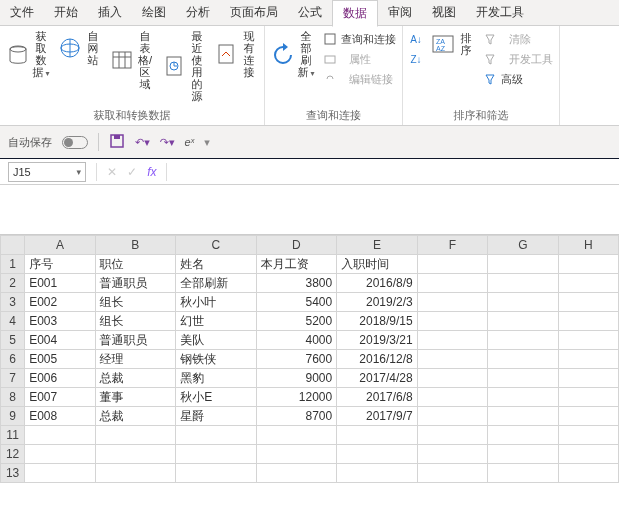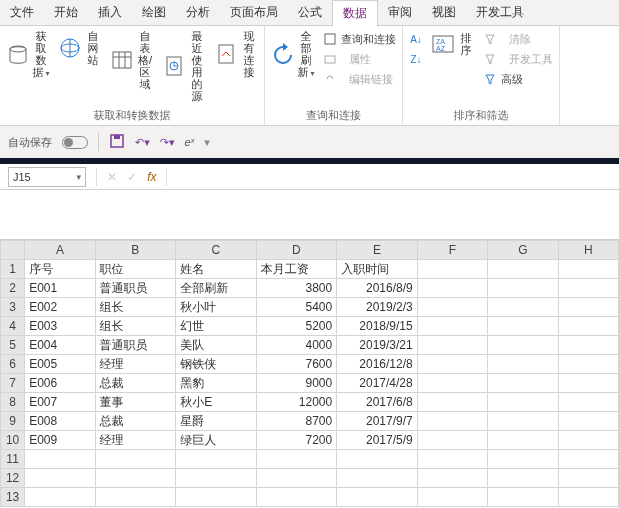--- a/index.html
+++ b/index.html
@@ -11,21 +11,21 @@
   .group { display: flex; flex-direction: column; border-right: 1px solid #e0e0e0; padding: 4px 6px 2px 6px; }
   .group-items { display: flex; flex: 1; gap: 8px; align-items: flex-start; }
   .group-label { text-align: center; font-size: 11px; color: #666; padding-top: 2px; }
   .big-btn { display: flex; flex-direction: row; align-items: center; justify-content: flex-start; width: 44px; cursor: default; gap:2px; }
   .big-btn .icon { width: 28px; height: 28px; display:flex; align-items:center; justify-content:center; }
   .big-btn .lbl { font-size: 11px; text-align: center; line-height: 12px; white-space: pre-line; }
   .col-stack { display: flex; flex-direction: column; gap: 2px; justify-content: flex-start; }
   .small-btn { display: flex; align-items: center; gap: 4px; font-size: 11px; cursor: default; color:#444; height:18px; }
   .small-btn.disabled { color: #aaa; gap: 12px; }
   .small-btn .si { width:14px; height:14px; display:flex; align-items:center; justify-content:center; }
-  .qat { display: flex; align-items: center; background: #f3f2f1; height: 30px; padding: 16px 8px; gap: 10px; border-bottom: 6px solid #0f172a; font-size:11px; color:#555;}
+  .qat { display: flex; align-items: center; background: #f3f2f1; height: 30px; padding: 16px 8px; gap: 10px; border-bottom: 1px solid #0f172a; font-size:11px; color:#555;}
   .qat .toggle { width: 26px; height: 13px; border: 1px solid #888; border-radius: 7px; display:inline-flex; align-items:center; padding:1px; }
   .qat .toggle .knob { width:9px; height:9px; background:#888; border-radius:50%; }
   .qat .sep { width:1px; height:18px; background:#ccc; }
   .namebar { display:flex; align-items:center; height:26px; border-bottom:1px solid #d0d0d0; }
   .namebox { width:78px; height:20px; border:1px solid #bbb; margin-left:8px; font-size:11px; padding:2px 4px; display:flex; align-items:center; justify-content:space-between; background:#fff;gap:25px;}
   .namebox .dd { font-size:9px; color:#666; }
   .fxrow { display:flex; align-items:center; gap:10px; padding-left:10px; color:#aaa; font-size:12px; flex:1;}
   .fxrow .divl { width:1px; height:18px; background:#ddd; }
   .blank { height: 50px; border-bottom: 1px solid #ccc; background:#fff; }
   .grid { border-collapse: collapse; table-layout: fixed; width:100%; }
@@ -224,21 +224,21 @@
 
 <div class="namebar">
   <div class="namebox">
     <span>J15</span>
       <span class="dd">▾</span>
   </div>
   <div class="fxrow">
     <span class="divl"></span>
     <span style="color:#ccc;">✕</span>
     <span style="color:#ccc;">✓</span>
-    <span style="font-style:italic;color:#a16207;">fx</span>
+    <span style="font-style:italic;color:#8b5cf6;">fx</span>
     <span class="divl"></span>
   </div>
 </div>
 
 <div class="blank"></div>
 
 <table class="grid">
   <colgroup>
     <col style="width:24px">
       <col style="width:70px">
@@ -357,31 +357,20 @@
         <td class="txt">E008</td>
         <td class="txt">总裁</td>
         <td class="txt">星爵</td>
         <td class="num">8700</td>
         <td class="num">2017/9/7</td>
         <td class="txt"></td>
         <td class="txt"></td>
         <td class="txt"></td>
       </tr>
       <tr>
-        <td class="rowhdr">10</td>
-        <td class="txt">E009</td>
-        <td class="txt">经理</td>
-        <td class="txt">绿巨人</td>
-        <td class="num">7200</td>
-        <td class="num">2017/5/9</td>
-        <td class="txt"></td>
-        <td class="txt"></td>
-        <td class="txt"></td>
-      </tr>
-      <tr>
         <td class="rowhdr">11</td>
         <td class="txt"></td>
         <td class="txt"></td>
         <td class="txt"></td>
         <td class="txt"></td>
         <td class="txt"></td>
         <td class="txt"></td>
         <td class="txt"></td>
         <td class="txt"></td>
       </tr>

